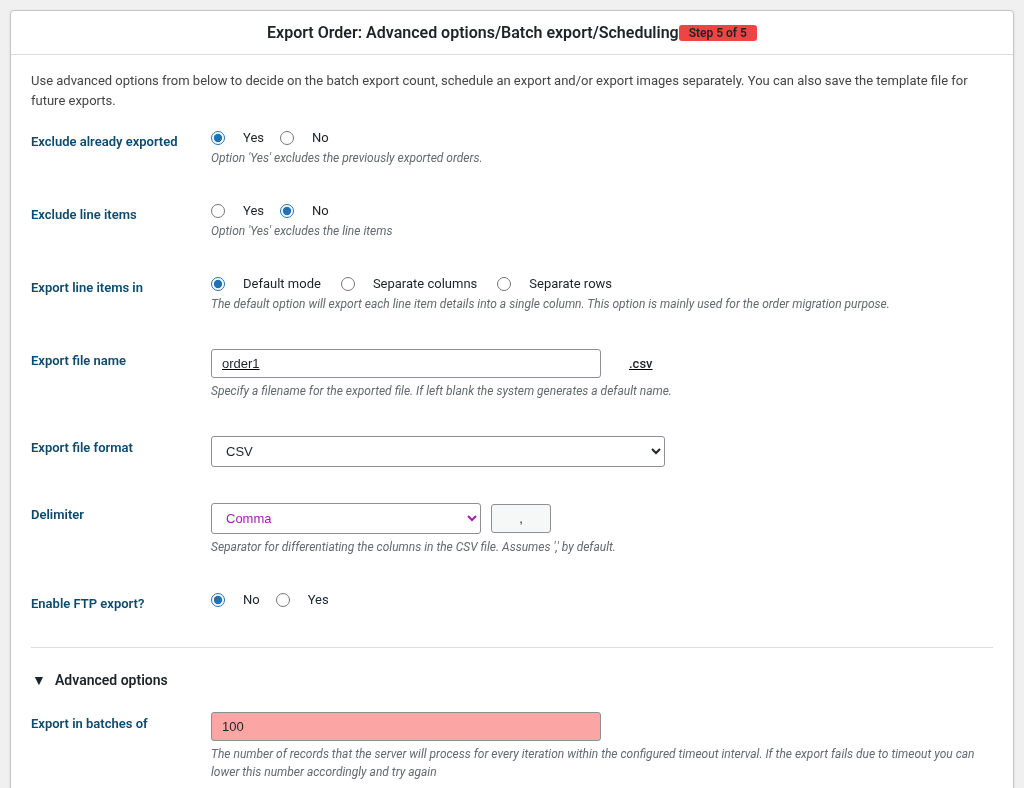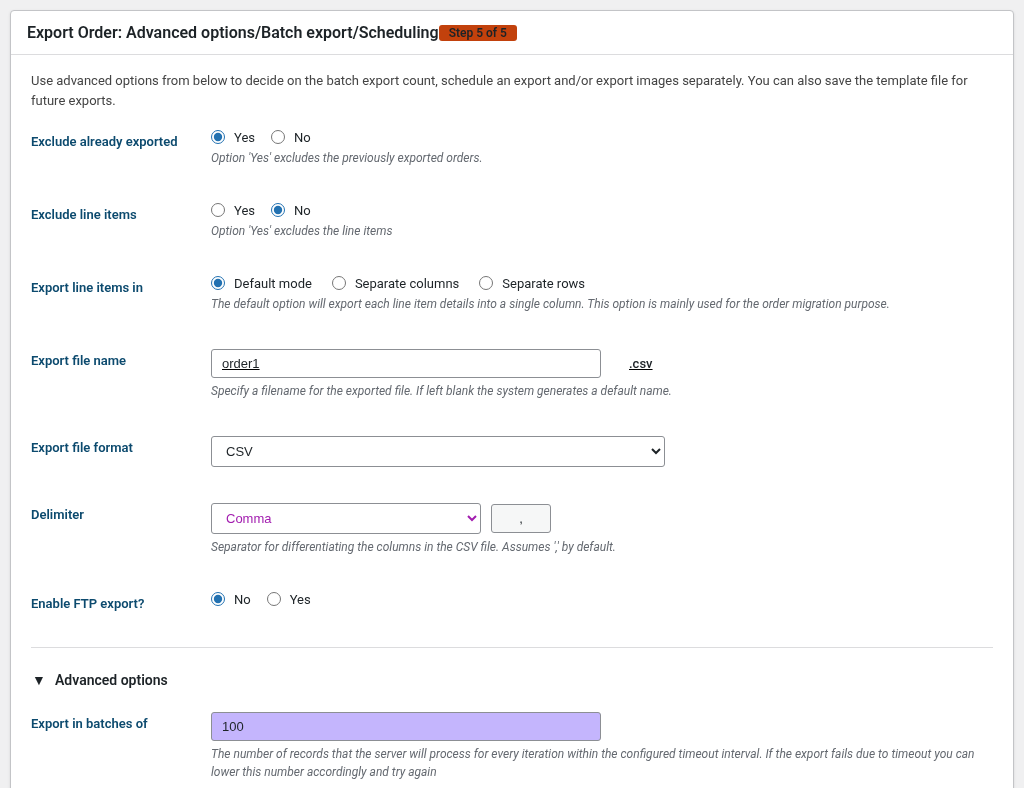--- a/index.html
+++ b/index.html
@@ -19,31 +19,31 @@
       border-radius: 4px;
       width: 1004px;
       min-height: 768px;
       display: flex;
       flex-direction: column;
       box-shadow: 0 1px 3px rgba(0,0,0,0.1);
     }
     .modal-header {
       display: flex;
       align-items: center;
-      justify-content: flex-start;
+      justify-content: center;
       padding: 12px 16px;
       border-bottom: 1px solid #dcdcde;
     }
     .modal-title {
       font-size: 16px;
       font-weight: 600;
       color: #1d2327;
     }
     .step-badge {
-      background: #c2410c;
+      background: #ef4444;
       color: #1d2327;
       font-size: 12px;
       font-weight: 600;
       padding: 1px 10px;
       border-radius: 3px;
     }
     .modal-body {
       flex: 1;
       padding: 16px 20px;
       overflow-y: auto;
@@ -75,22 +75,22 @@
       flex: 1;
     }
     .radio-group {
       display: flex;
       align-items: center;
       gap: 16px;
       margin-bottom: 4px;
     }
     .radio-item {
       display: flex;
-      align-items: flex-start;
-      gap: 9px;
+      align-items: flex-end;
+      gap: 18px;
       cursor: pointer;
     }
     .radio-item input[type="radio"] {
       accent-color: #2271b1;
       width: 14px;
       height: 14px;
       cursor: pointer;
     }
     .radio-item label {
       font-size: 13px;
@@ -191,21 +191,21 @@
       align-items: center;
       justify-content: center;
     }
     .number-input {
       width: 390px;
       padding: 6px 10px;
       border: 1px solid #8c8f94;
       border-radius: 3px;
       font-size: 13px;
       color: #1d2327;
-      background: #c4b5fd;
+      background: #fca5a5;
     }
   </style>
 </head>
 <body>
 
 <div class="modal">
 
   <div class="modal-header">
     <span class="modal-title">Export Order: Advanced options/Batch export/Scheduling</span>
     <span class="step-badge">Step 5 of 5</span>

